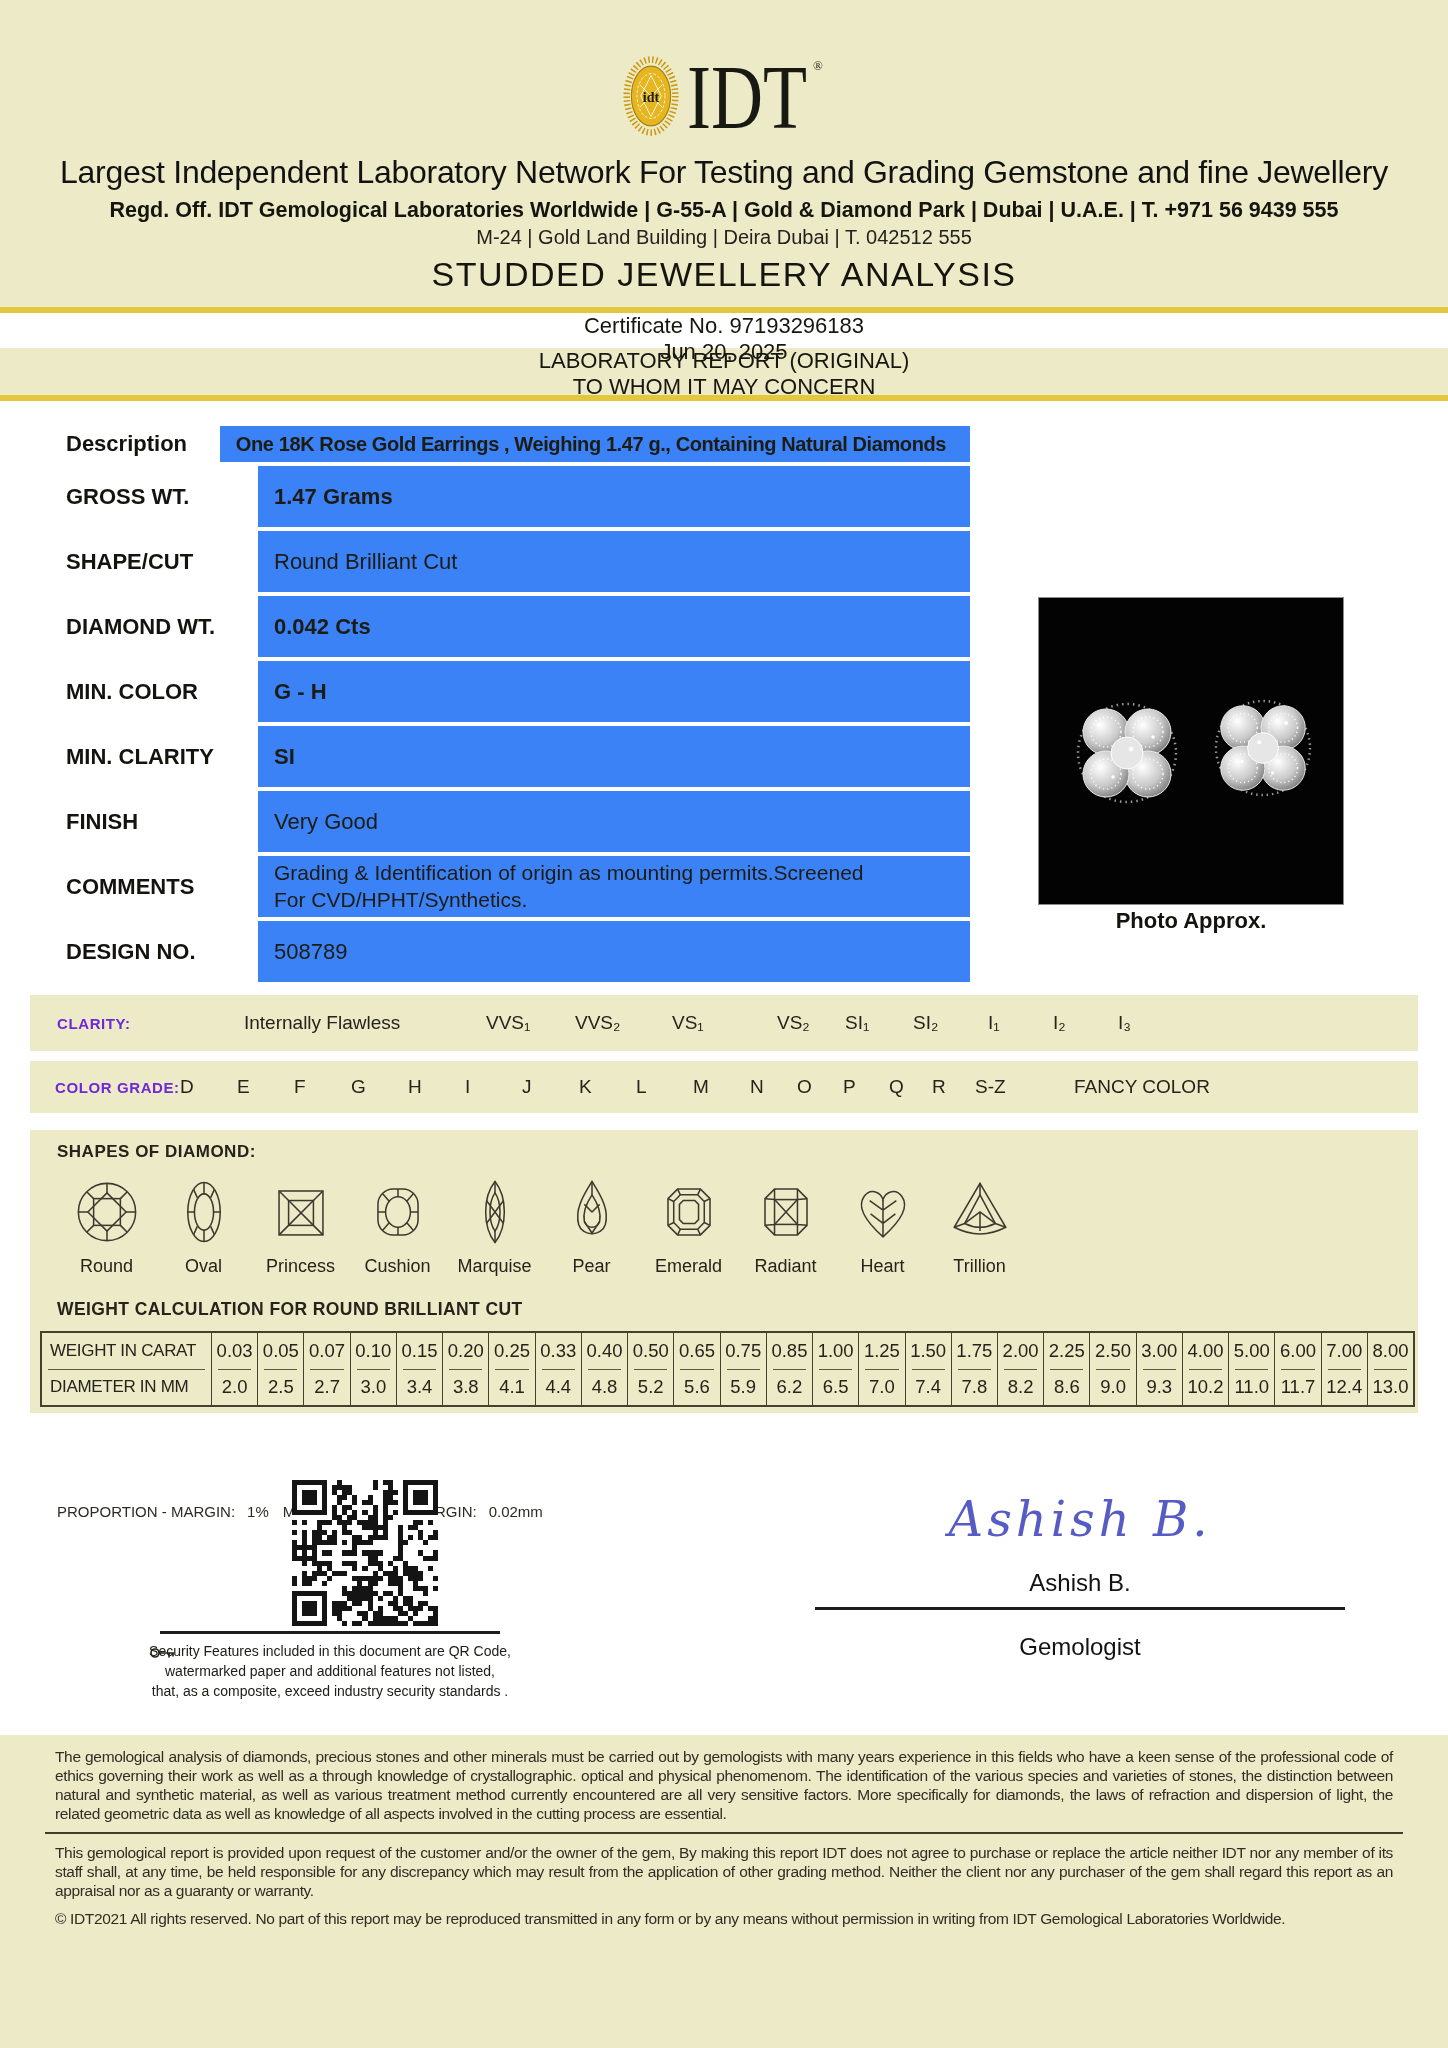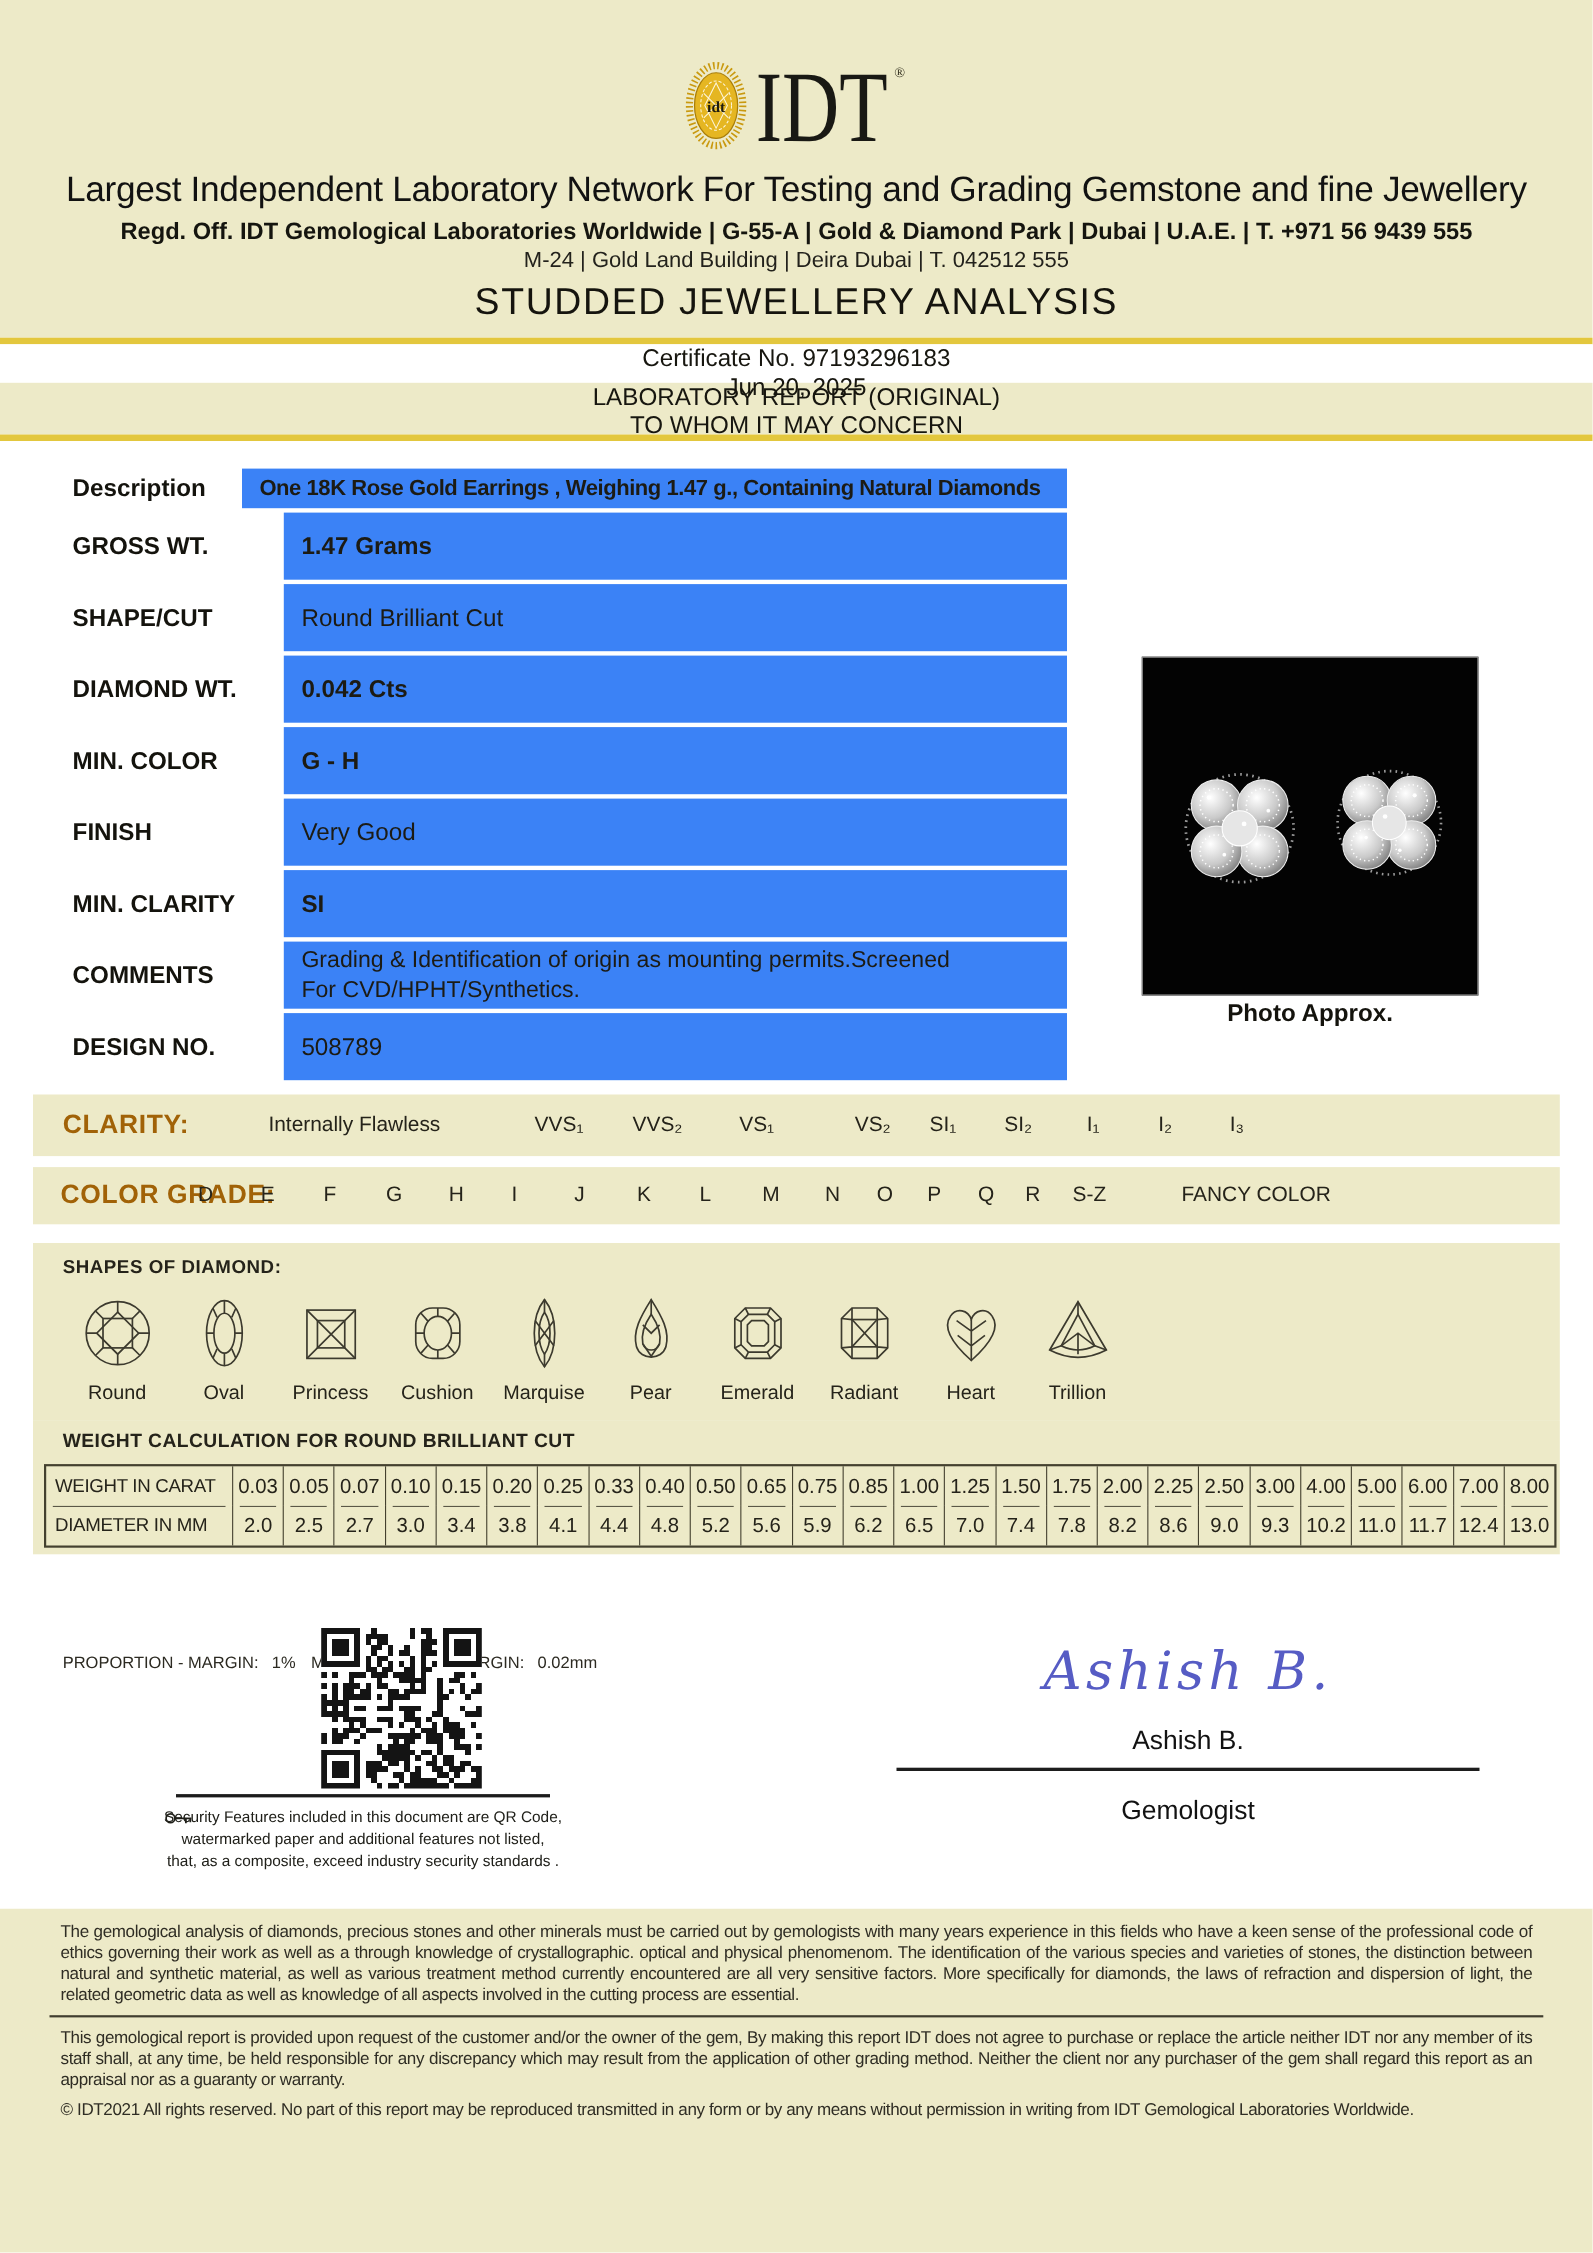--- a/index.html
+++ b/index.html
@@ -29,22 +29,22 @@
   .fvalue.bold{font-weight:bold;}
   .fvalue.desc{font-size:20px;letter-spacing:-0.4px;white-space:nowrap;}
   .fvalue.pre{white-space:pre-line;font-size:21px;line-height:1.25;}
   
   .photo{position:absolute;left:1038px;top:196px;width:306px;height:308px;background:#030303;
          border:1px solid #8d8d8d;box-sizing:border-box;}
   .photo-caption{position:absolute;left:1038px;top:507px;width:306px;text-align:center;
                  font-weight:bold;font-size:22px;color:#14130d;}
   
   .band{position:absolute;left:30px;width:1388px;background:#edeac8;}
-  .band-label{position:absolute;top:50%;transform:translateY(-50%);font-size:24px;
-              letter-spacing:0.6px;color:#a16207;font-weight:bold;}
+  .band-label{position:absolute;top:50%;transform:translateY(-50%);font-size:15px;
+              letter-spacing:0.6px;color:#6d28d9;font-weight:bold;}
   .clarity-band{top:594px;height:56px;}
   .color-band{top:660px;height:52px;}
   .cl-items div,.co-items div{position:absolute;top:50%;transform:translateY(-50%);
               font-size:19px;color:#25231a;white-space:nowrap;}
   .cl-items div:nth-child(1){left:214px}.cl-items div:nth-child(2){left:456px}
   .cl-items div:nth-child(3){left:545px}.cl-items div:nth-child(4){left:642px}
   .cl-items div:nth-child(5){left:747px}.cl-items div:nth-child(6){left:815px}
   .cl-items div:nth-child(7){left:883px}.cl-items div:nth-child(8){left:958px}
   .cl-items div:nth-child(9){left:1023px}.cl-items div:nth-child(10){left:1088px}
   .co-items div:nth-child(1){left:150px}.co-items div:nth-child(2){left:207px}
@@ -160,26 +160,26 @@
       </div>
       <div class="frow">
         <div class="flabel">DIAMOND WT.</div>
         <div class="fvalue bold">0.042 Cts</div>
       </div>
       <div class="frow">
         <div class="flabel">MIN. COLOR</div>
         <div class="fvalue bold">G - H</div>
       </div>
       <div class="frow">
+        <div class="flabel">MIN. CLARITY</div>
+        <div class="fvalue bold">SI</div>
+      </div>
+      <div class="frow">
         <div class="flabel">FINISH</div>
         <div class="fvalue">Very Good</div>
-      </div>
-      <div class="frow">
-        <div class="flabel">MIN. CLARITY</div>
-        <div class="fvalue bold">SI</div>
       </div>
       <div class="frow">
         <div class="flabel">COMMENTS</div>
         <div class="fvalue pre">Grading &amp; Identification of origin as mounting permits.Screened
 For CVD/HPHT/Synthetics.</div>
       </div>
       <div class="frow">
         <div class="flabel">DESIGN NO.</div>
         <div class="fvalue">508789</div>
       </div>

